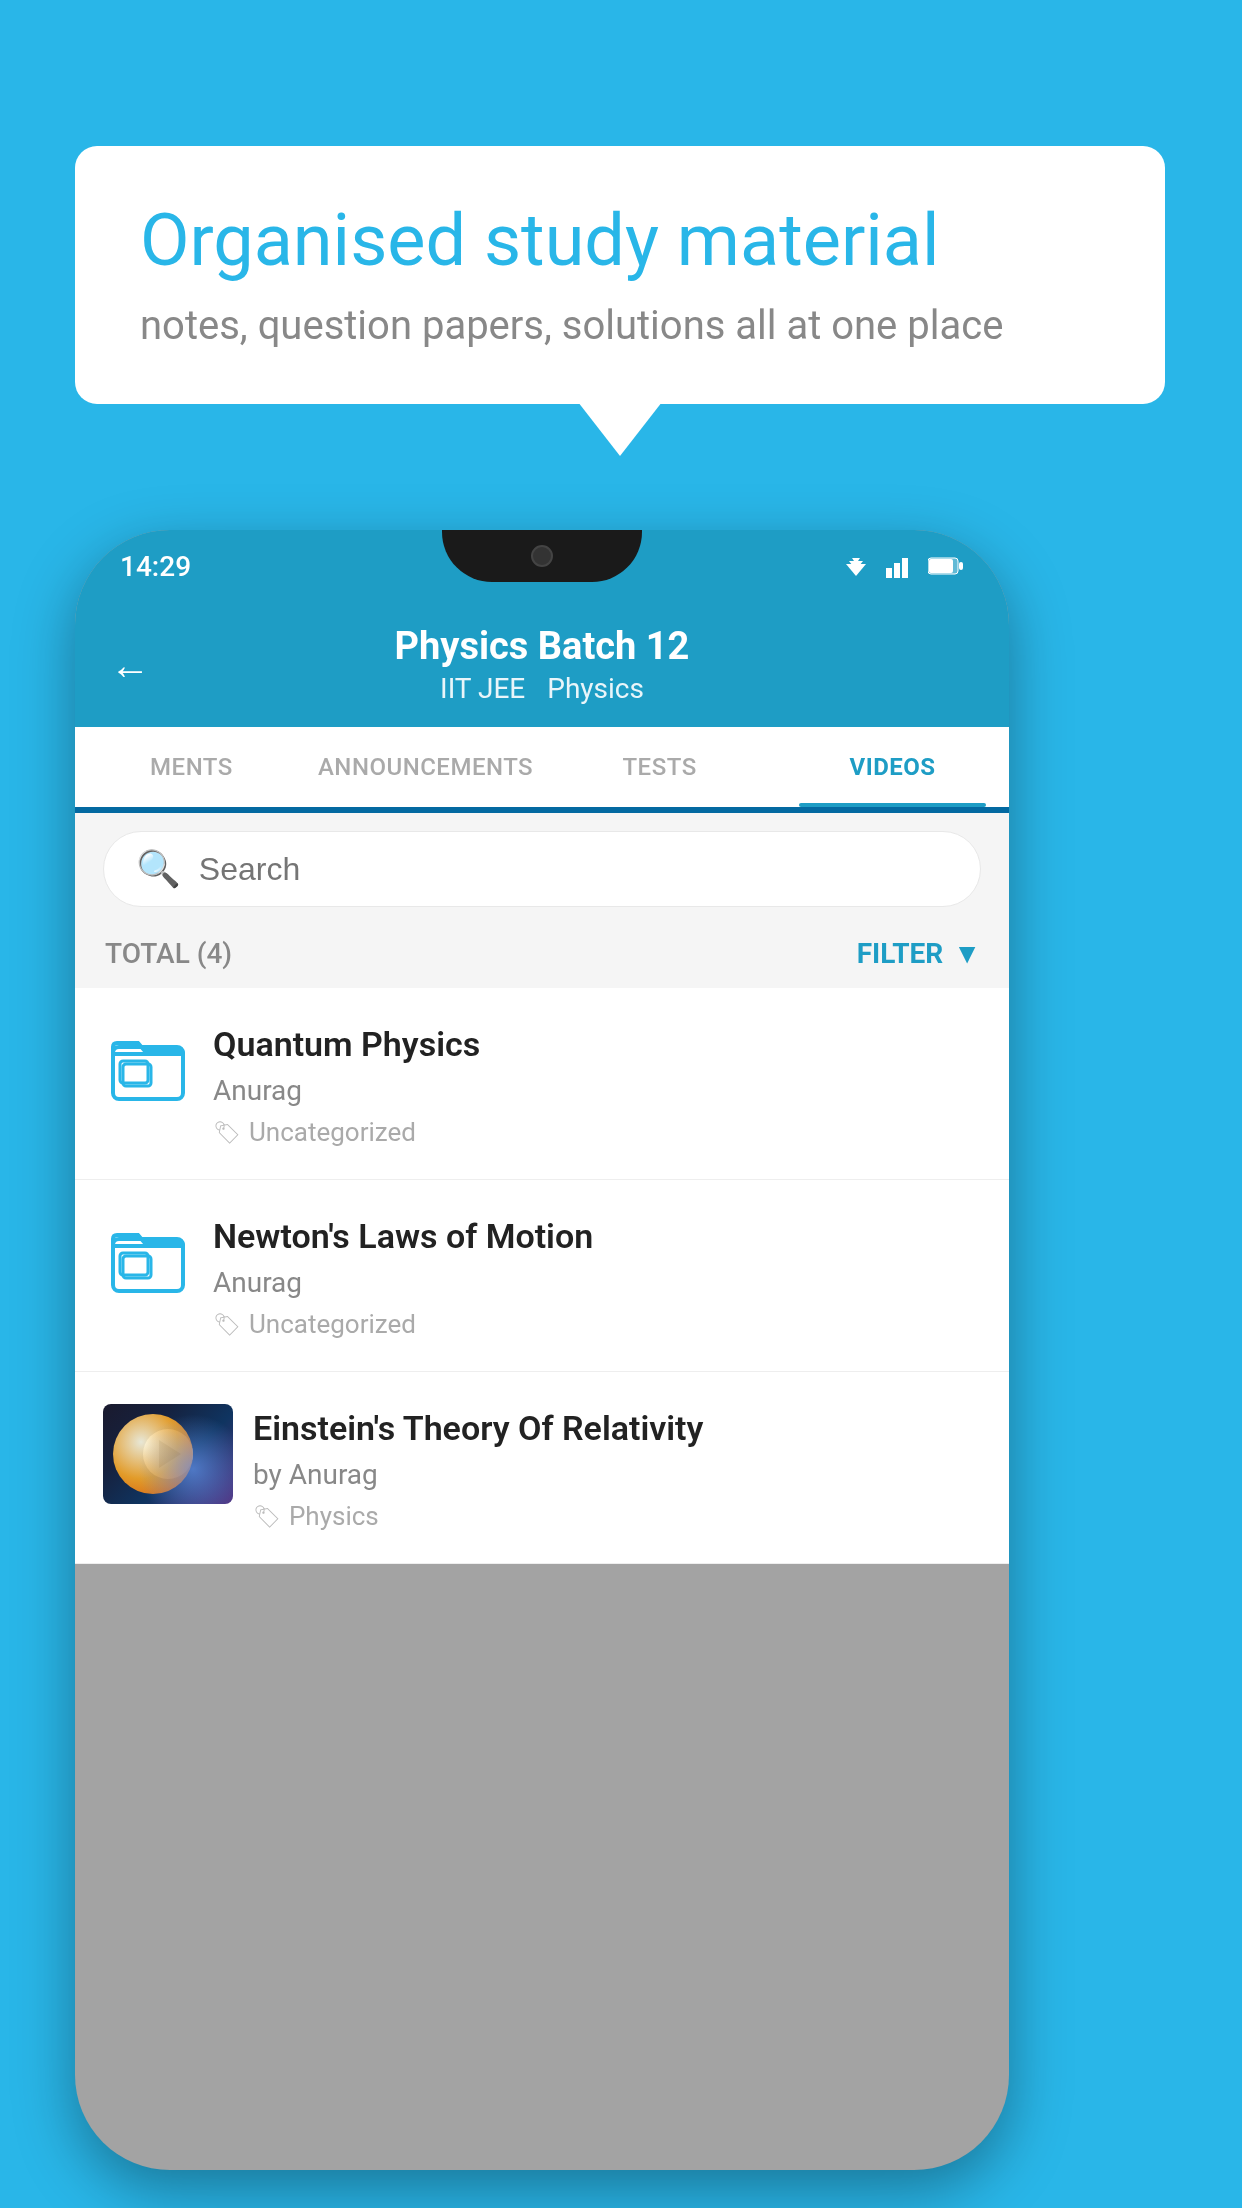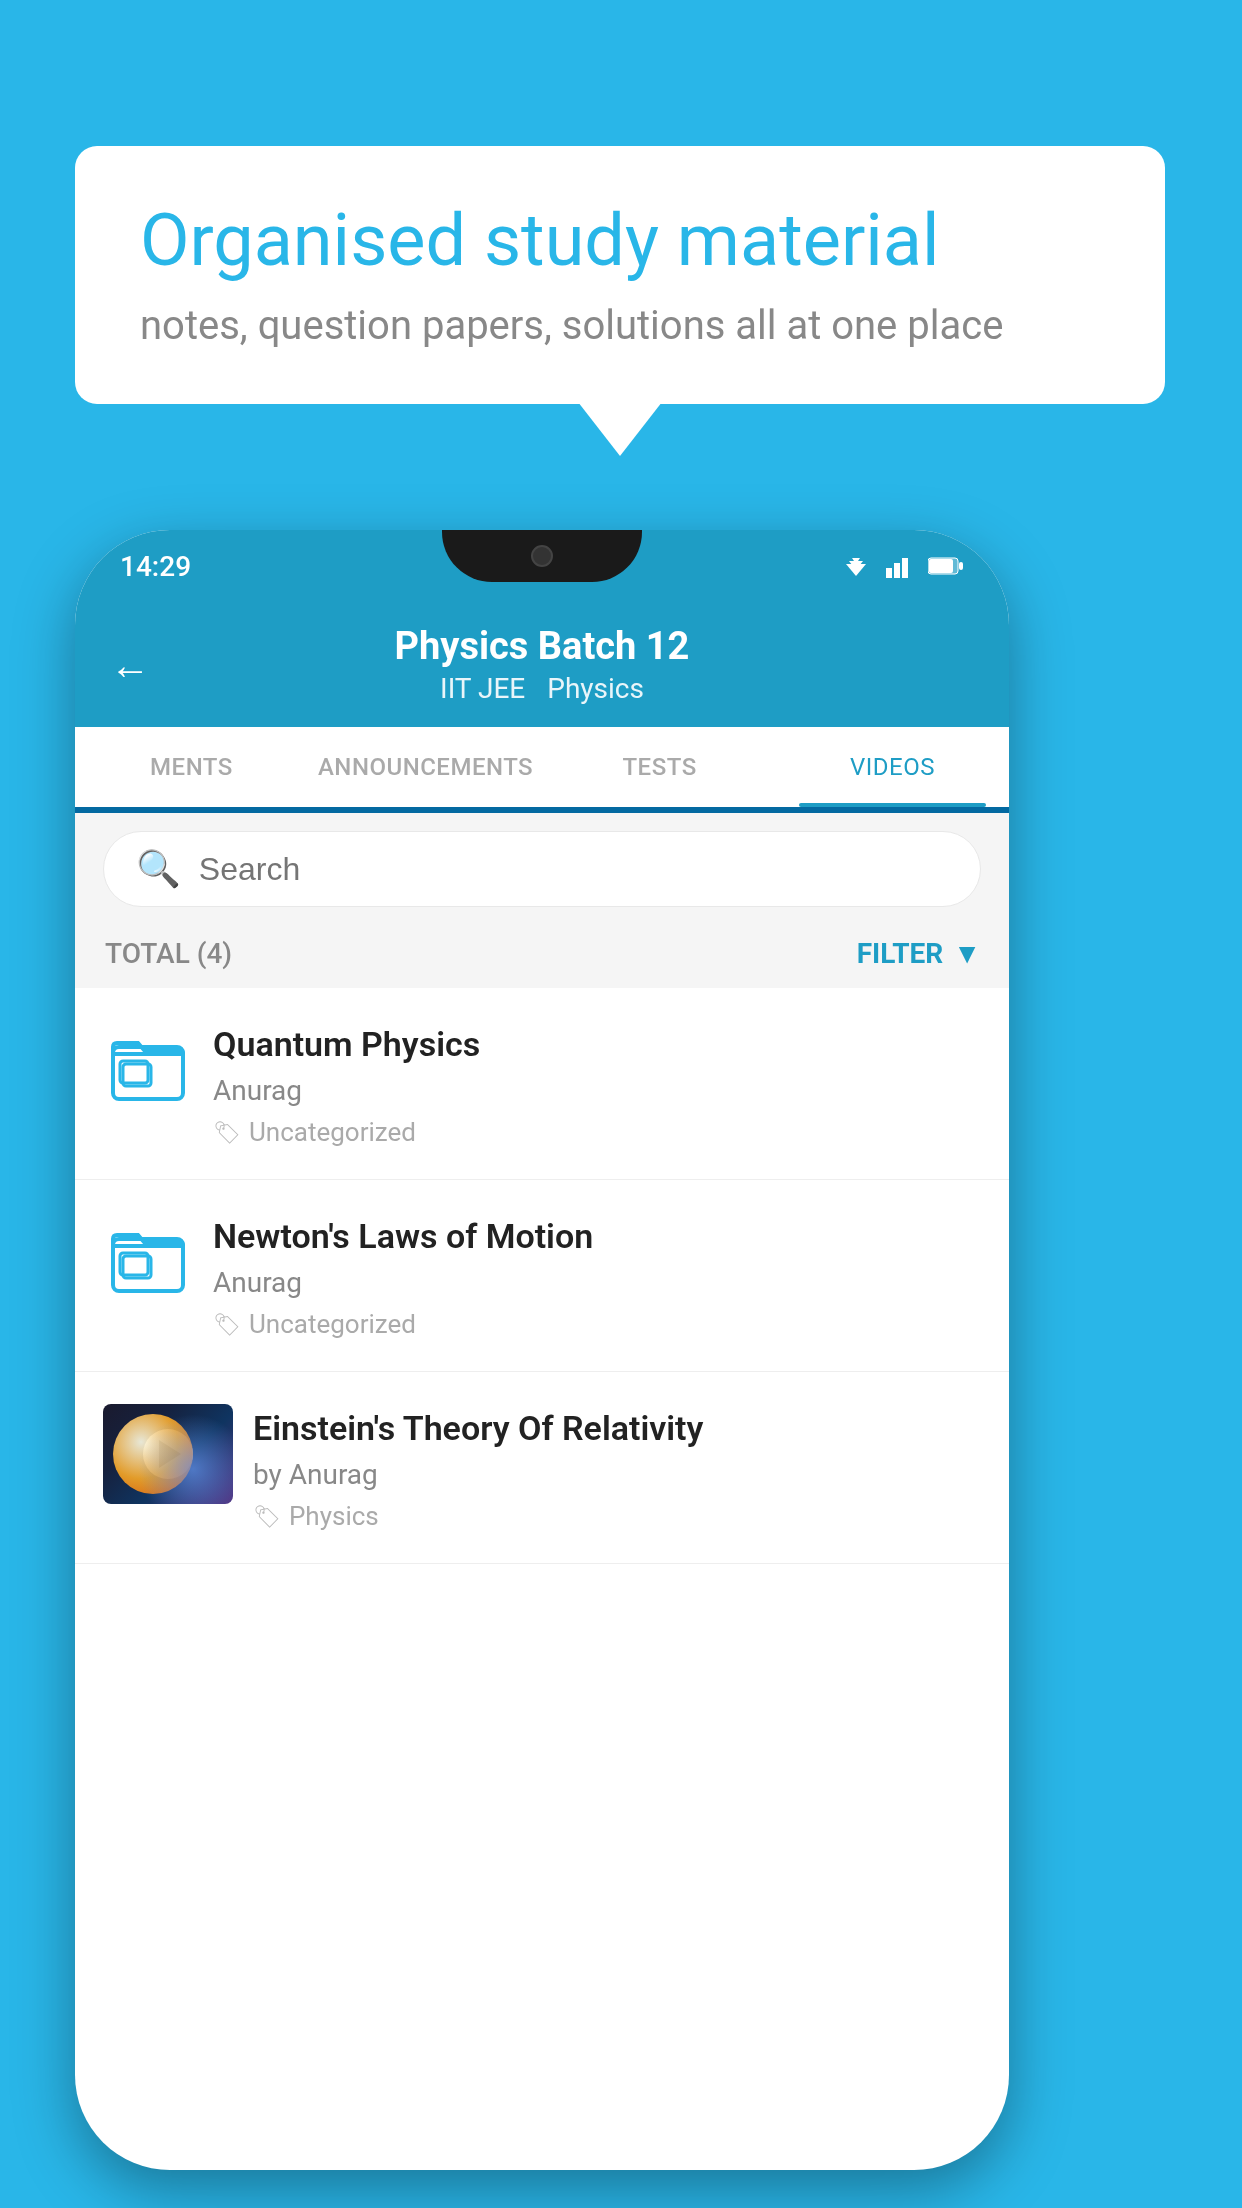--- a/index.html
+++ b/index.html
@@ -49,21 +49,21 @@
       font-weight: 400;
     }
 
     
     .phone-shell {
       position: absolute;
       top: 530px;
       left: 75px;
       width: 934px;
       height: 1640px;
-      background: #ffffff;
+      background: #a3a3a3;
       border-radius: 95px;
       overflow: hidden;
       box-shadow: 0 20px 60px rgba(0,0,0,0.35);
     }
 
     
     .phone-shell::before {
       content: '';
       position: absolute;
       left: -14px;
@@ -176,21 +176,21 @@
       padding: 26px 10px;
       font-size: 24px;
       font-weight: 500;
       color: #aaa;
       letter-spacing: 0.5px;
       cursor: pointer;
       position: relative;
     }
     .tab.active {
       color: #1E9DC5;
-      font-weight: 400;
+      font-weight: 700;
     }
     .tab.active::after {
       content: '';
       position: absolute;
       bottom: 0;
       left: 10%;
       width: 80%;
       height: 4px;
       background: #1E9DC5;
       border-radius: 2px;

